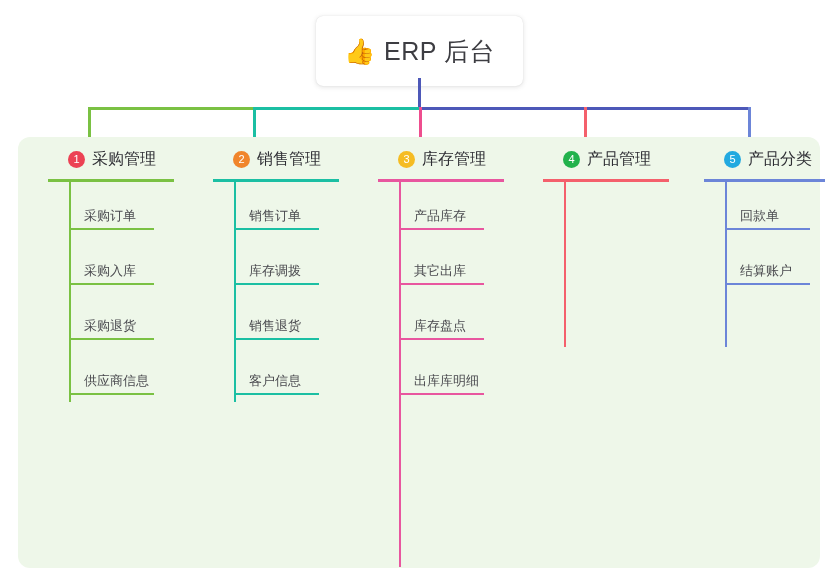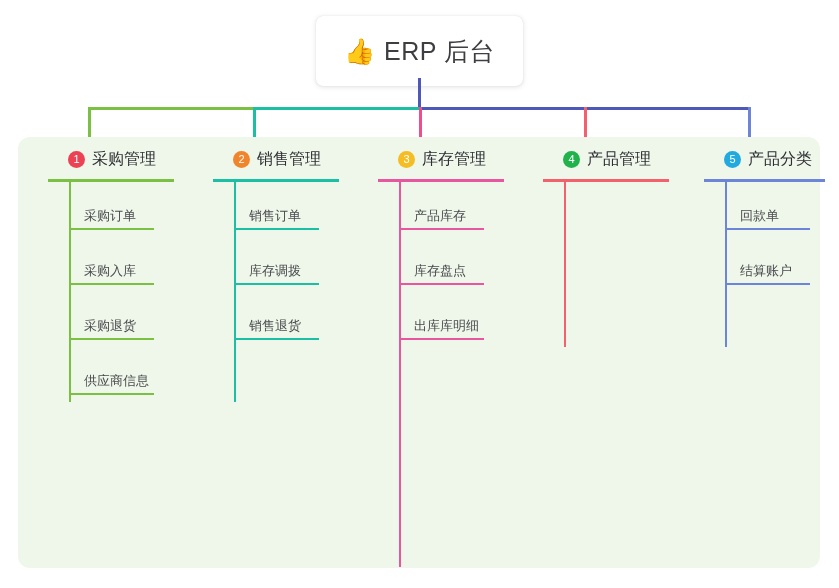--- a/index.html
+++ b/index.html
@@ -175,35 +175,43 @@
               <div class="sub-rule" style="background: rgb(27, 191, 163); width: 85px;"></div>
             </div>
             <div class="sub-item">
               <span class="sub-label">库存调拨</span>
               <div class="sub-rule" style="background: rgb(27, 191, 163); width: 85px;"></div>
             </div>
             <div class="sub-item">
               <span class="sub-label">销售退货</span>
               <div class="sub-rule" style="background: rgb(27, 191, 163); width: 85px;"></div>
             </div>
+            <div class="sub-item">
+              <span class="sub-label">客户信息</span>
+              <div class="sub-rule" style="background: rgb(27, 191, 163); width: 85px;"></div>
+            </div>
           </div>
         </div>
         <div class="col" style="left: 360px; top: 7px;">
           <div class="col-head">
             <span class="badge" style="background: rgb(245, 188, 35);">3</span>
             <span class="col-title">库存管理</span>
           </div>
           <div class="col-rule" style="width: 126px; background: rgb(232, 86, 159);"></div>
           <div class="sublist">
             <div class="spine" style="height: 385px; background: rgb(232, 86, 159);"></div>
             <div class="sub-item">
               <span class="sub-label">产品库存</span>
               <div class="sub-rule" style="background: rgb(232, 86, 159); width: 85px;"></div>
             </div>
             <div class="sub-item">
+              <span class="sub-label">其它出库</span>
+              <div class="sub-rule" style="background: rgb(232, 86, 159); width: 85px;"></div>
+            </div>
+            <div class="sub-item">
               <span class="sub-label">库存盘点</span>
               <div class="sub-rule" style="background: rgb(232, 86, 159); width: 85px;"></div>
             </div>
             <div class="sub-item">
               <span class="sub-label">出库库明细</span>
               <div class="sub-rule" style="background: rgb(232, 86, 159); width: 85px;"></div>
             </div>
           </div>
         </div>
         <div class="col" style="left: 525px; top: 7px;">

